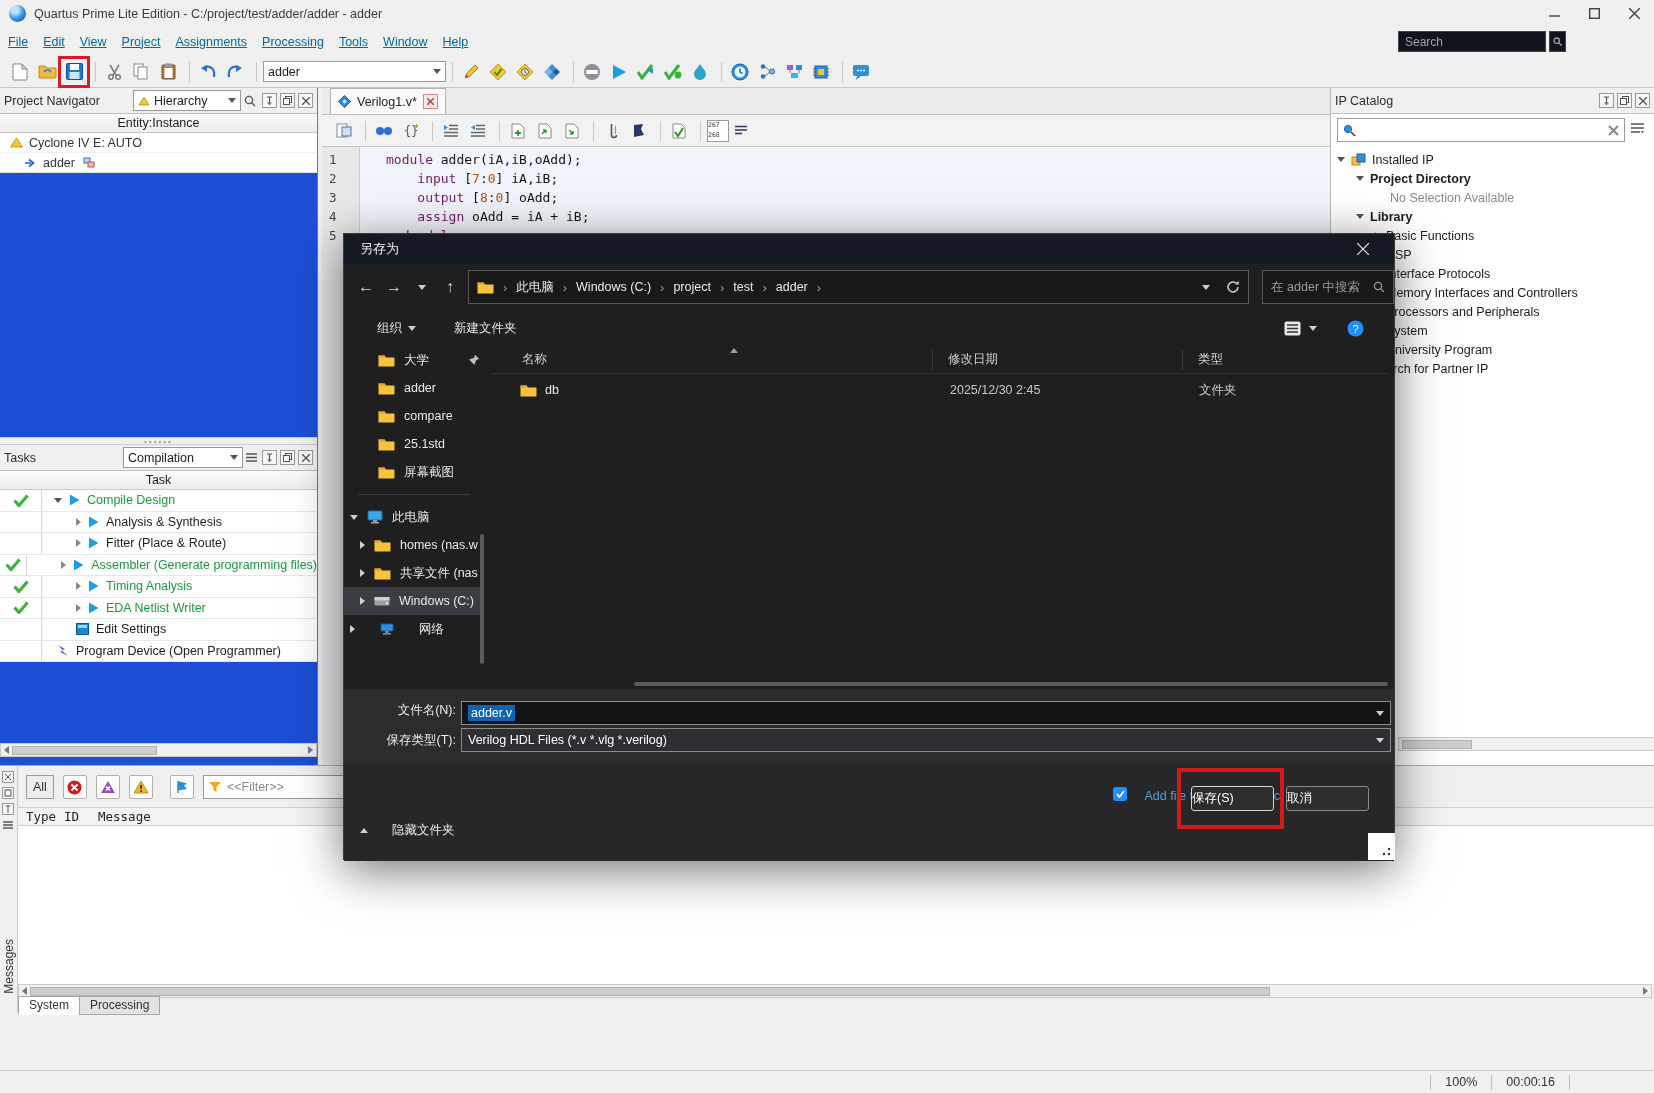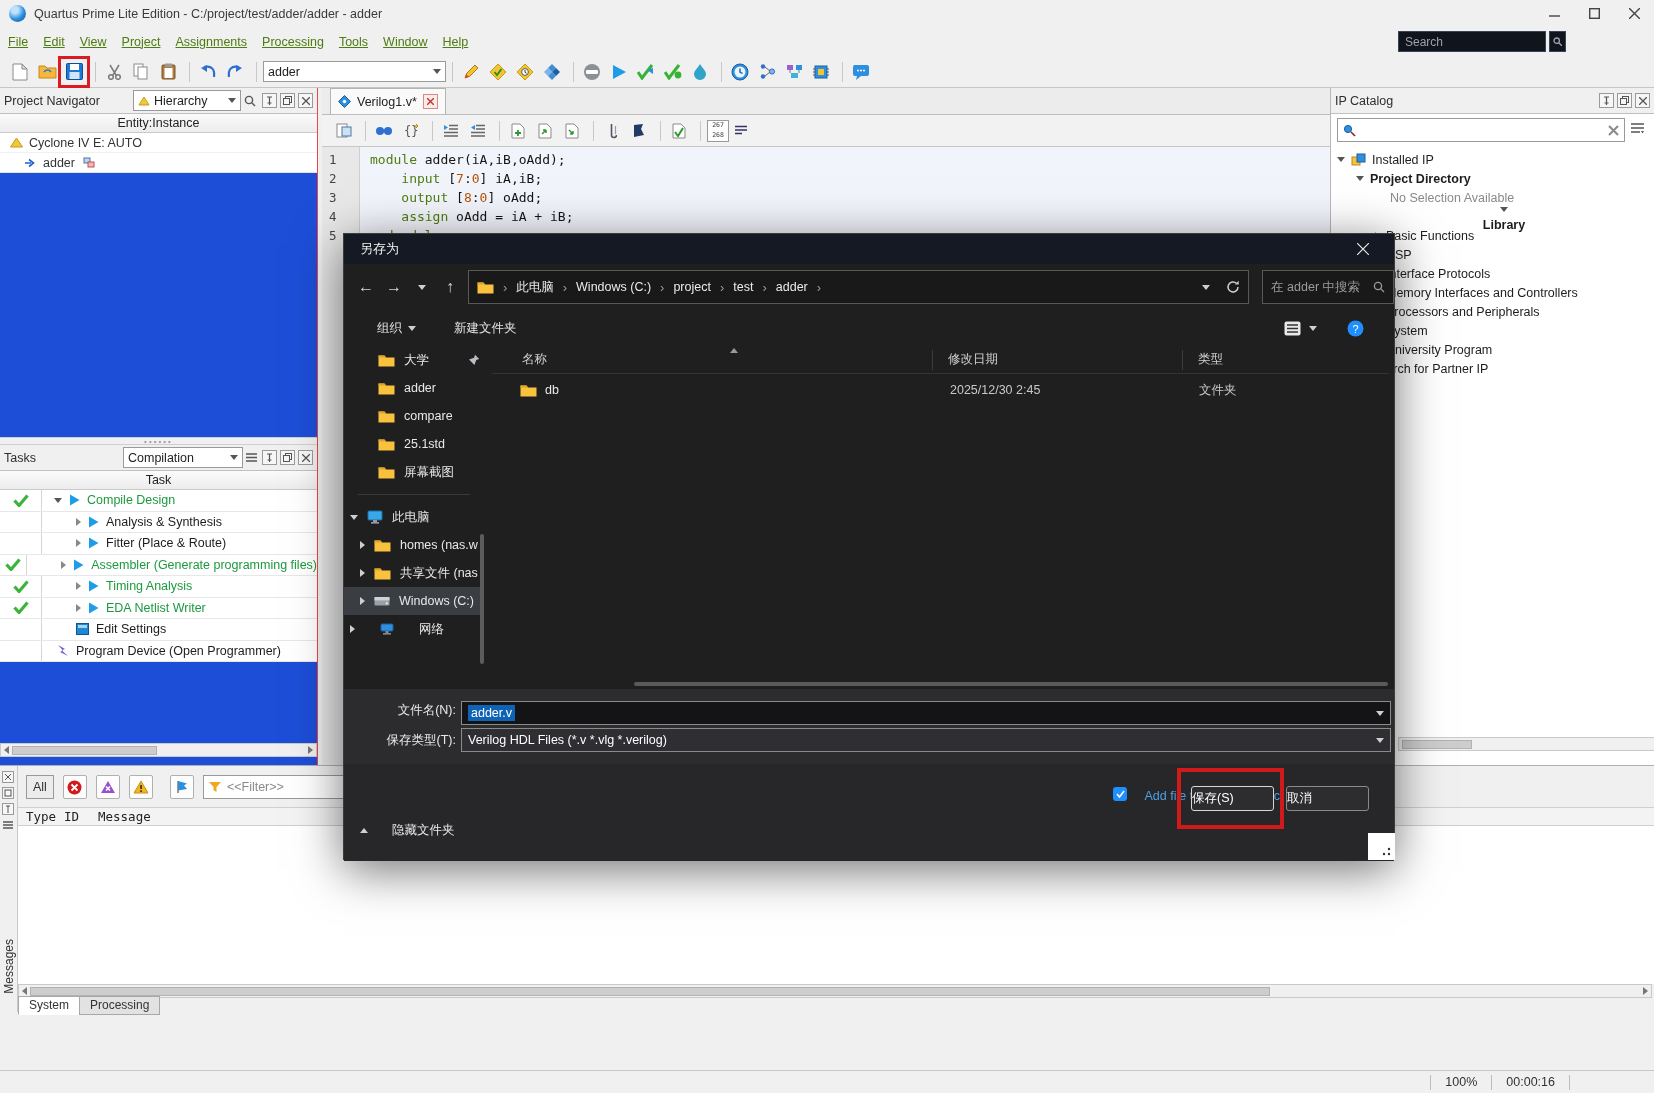--- a/index.html
+++ b/index.html
@@ -10,21 +10,21 @@
   .row{display:flex;align-items:center;}
   svg{display:block;}
 
   
   .titlebar{left:0;top:0;width:100%;height:27px;background:#f0f0f0;display:flex;align-items:center;}
   .logo{width:17px;height:17px;border-radius:50%;margin:0 8px 0 9px;
         background:radial-gradient(circle at 35% 30%,#bfe3ff 0 20%,#2f8fdf 55%,#0b4f8f 100%);}
   .win-title{font-size:12.5px;color:#3a3a3a;}
   .wbtn{width:40px;height:25px;display:flex;align-items:center;justify-content:center;}
   .menubar{left:0;top:27px;width:100%;height:29px;display:flex;align-items:center;padding-left:8px;}
-  .menu-item{margin-right:15px;color:#4d7c0f;text-decoration:underline;cursor:default;}
+  .menu-item{margin-right:15px;color:#0369a1;text-decoration:underline;cursor:default;}
   .qsearch{position:absolute;left:1398px;top:4px;width:148px;height:21px;background:#10141d;
            border:1px solid #394457;color:#9aa3b0;display:flex;align-items:center;padding-left:6px;font-size:12px;}
   .qsearch-btn{position:absolute;left:1549px;top:4px;width:17px;height:21px;background:#10141d;border:1px solid #394457;
            display:flex;align-items:center;justify-content:center;}
 
   
   .toolbar{left:0;top:56px;width:100%;height:32px;background:#f0f0f0;border-bottom:1px solid #c6c6c6;
            display:flex;align-items:center;padding-left:8px;}
   .tb{width:24px;height:24px;display:flex;align-items:center;justify-content:center;margin-right:3px;}
   .tbsep{width:1px;height:20px;background:#c8c8c8;margin:0 6px;}
@@ -63,24 +63,24 @@
   .tab{height:26px;background:#fafafa;border:1px solid #b4b4b4;border-bottom:none;display:flex;align-items:center;
        gap:6px;padding:0 7px;margin-left:8px;font-size:12.5px;color:#222;}
   .tab-close{width:15px;height:15px;border:1px solid #d88;background:#fbeaea;display:flex;align-items:center;justify-content:center;}
   .etoolbar{height:32px;background:#f2f2f2;border-bottom:1px solid #c6c6c6;display:flex;align-items:center;padding-left:10px;}
   .gutter{position:absolute;left:0;top:59px;bottom:0;width:38px;background:#e8e8e8;border-right:1px solid #cfcfcf;
           padding-top:3px;}
   .ln{height:19px;line-height:19px;text-align:left;padding-left:7px;color:#444;
       font-family:"DejaVu Sans Mono",monospace;font-size:12.5px;}
   .codepane{position:absolute;left:38px;top:59px;right:0;bottom:0;padding:3px 0 0 10px;}
   .code-line{height:19px;line-height:19px;font-family:"DejaVu Sans Mono",monospace;font-size:13px;white-space:pre;color:#141414;}
-  .code-line .kw{color:#4d7c0f;}
+  .code-line .kw{color:#701a75;margin-left:16px;}
   .code-line .num{color:#b45309;}
   .lnbadge{width:22px;height:22px;border:1px solid #9a9a9a;background:#fdfdfd;font-size:6.5px;line-height:1.4;
-           display:flex;flex-direction:column;align-items:center;justify-content:center;color:#444;
+           display:flex;flex-direction:column;justify-content:center;color:#444;
            font-family:"DejaVu Sans Mono",monospace;}
 
   
   .rightpanel{left:1330px;top:88px;width:324px;height:677px;background:#fff;border-left:1px solid #b8b8b8;}
   .ipsearch{position:absolute;left:6px;top:30px;width:288px;height:24px;border:1px solid #9a9a9a;background:#fff;
             display:flex;align-items:center;padding:0 5px;}
   .ip-row{height:19px;display:flex;align-items:center;gap:6px;font-size:12.5px;color:#1d1d1d;white-space:nowrap;}
   .ip-row .b{font-weight:bold;}
   .ip-row .mut{color:#8a8a8a;}
   .chev-sp{width:9px;display:inline-block;}
@@ -697,21 +697,21 @@
           <span class="">Installed IP</span>
         </div>
         <div class="ip-row" style="padding-left: 21px;">
           <span class="chev-dn"></span>
           <span class="b">Project Directory</span>
         </div>
         <div class="ip-row" style="padding-left: 40px;">
           <span class="chev-sp"></span>
           <span class=" mut">No Selection Available</span>
         </div>
-        <div class="ip-row" style="padding-left: 21px; flex-direction: column;">
+        <div class="ip-row" style="padding-left: 21px;">
           <span class="chev-dn"></span>
           <span class="b">Library</span>
         </div>
         <div class="ip-row" style="padding-left: 40px;">
           <span class="chev-rt"></span>
           <span class="">Basic Functions</span>
         </div>
         <div class="ip-row" style="padding-left: 40px;">
           <span class="chev-rt"></span>
           <span class="">DSP</span>

